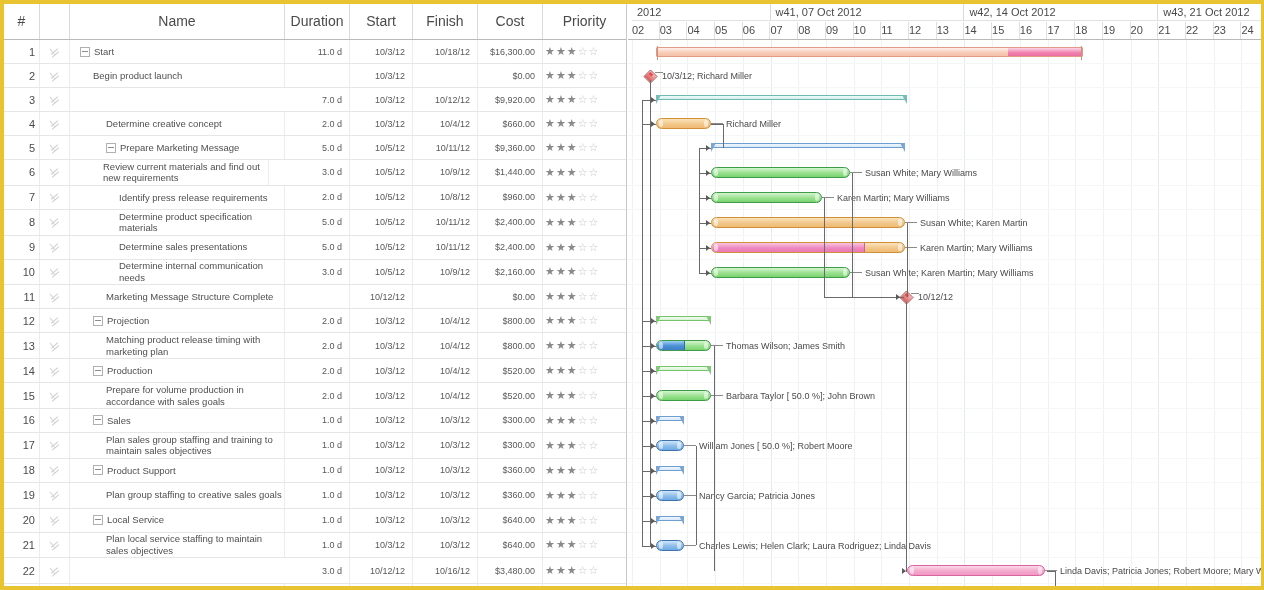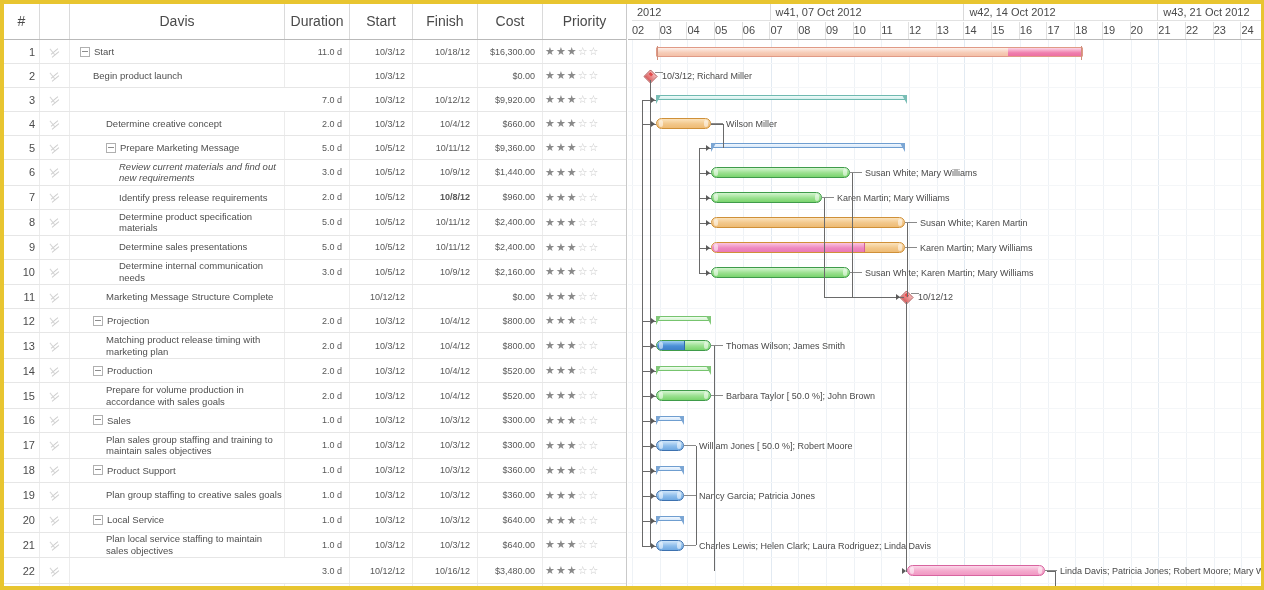--- a/index.html
+++ b/index.html
@@ -137,21 +137,21 @@
 </head>
 <body>
 
 <div id="app">
  <div class="inner">
 
   <div class="grid-pane">
     <div class="ghead" id="grid-header">
           <div class="hc" style="left: 0px; width: 36px;">#</div>
           <div class="hc" style="left: 36px; width: 30px;"></div>
-          <div class="hc" style="left: 66px; width: 215px;">Davis</div>
+          <div class="hc" style="left: 66px; width: 215px;">Name</div>
           <div class="hc" style="left: 281px; width: 65px;">Duration</div>
           <div class="hc" style="left: 346px; width: 63px;">Start</div>
           <div class="hc" style="left: 409px; width: 65px;">Finish</div>
           <div class="hc" style="left: 474px; width: 65px;">Cost</div>
           <div class="hc nb" style="left: 539px; width: 83px;">Priority</div>
         </div>
     <div class="rows" id="grid-rows">
           <div class="row" style="height: 24px;">
             <div class="cell c-num" style="left: 0px; width: 36px;">
               <div class="vcenter r">
@@ -407,21 +407,21 @@
             </div>
             <div class="cell c-ico" style="left: 36px; width: 30px;">
               <div class="vcenter c">
                 <span class="noteico">
                   <i class="a"></i>
                   <i class="b"></i>
                   <i class="c"></i>
                 </span>
               </div>
             </div>
-            <div class="cell c-name" style="left: 66px; width: 215px; font-style: italic;">
+            <div class="cell c-name" style="left: 50px; width: 215px;">
               <div class="vcenter" style="padding-left:45px">
                 <span class="nm-text">Review current materials and find out new requirements</span>
               </div>
             </div>
             <div class="cell c-dur" style="left: 281px; width: 65px;">
               <div class="vcenter r">
                 <span>3.0 d</span>
               </div>
             </div>
             <div class="cell c-start" style="left: 346px; width: 63px;">
@@ -472,21 +472,21 @@
             <div class="cell c-dur" style="left: 281px; width: 65px;">
               <div class="vcenter r">
                 <span>2.0 d</span>
               </div>
             </div>
             <div class="cell c-start" style="left: 346px; width: 63px;">
               <div class="vcenter r">
                 <span>10/5/12</span>
               </div>
             </div>
-            <div class="cell c-fin" style="left: 409px; width: 65px; font-weight: bold;">
+            <div class="cell c-fin" style="left: 409px; width: 65px;">
               <div class="vcenter r">
                 <span>10/8/12</span>
               </div>
             </div>
             <div class="cell c-cost" style="left: 474px; width: 65px;">
               <div class="vcenter r">
                 <span>$960.00</span>
               </div>
             </div>
             <div class="cell c-prio last" style="left: 539px; width: 83px;">
@@ -1367,21 +1367,21 @@
           <div class="sum s-teal" style="left: 28px; width: 251px; top: 55px;">
             <div class="body"></div>
             <div class="e l"></div>
             <div class="e r"></div>
           </div>
           <div class="bar orange" style="left: 28px; width: 55px; top: 78px;">
             <div class="cap l"></div>
             <div class="cap r"></div>
           </div>
           <div class="leader" style="left: 83px; top: 83px; width: 12px;"></div>
-          <div class="rlbl" style="left: 98px; top: 79px;">Wilson Miller</div>
+          <div class="rlbl" style="left: 98px; top: 79px;">Richard Miller</div>
           <div class="sum s-blue" style="left: 83px; width: 194px; top: 103px;">
             <div class="body"></div>
             <div class="e l"></div>
             <div class="e r"></div>
           </div>
           <div class="bar green" style="left: 83px; width: 139px; top: 126.9px;">
             <div class="cap l"></div>
             <div class="cap r"></div>
           </div>
           <div class="leader" style="left: 222px; top: 131.9px; width: 12px;"></div>

